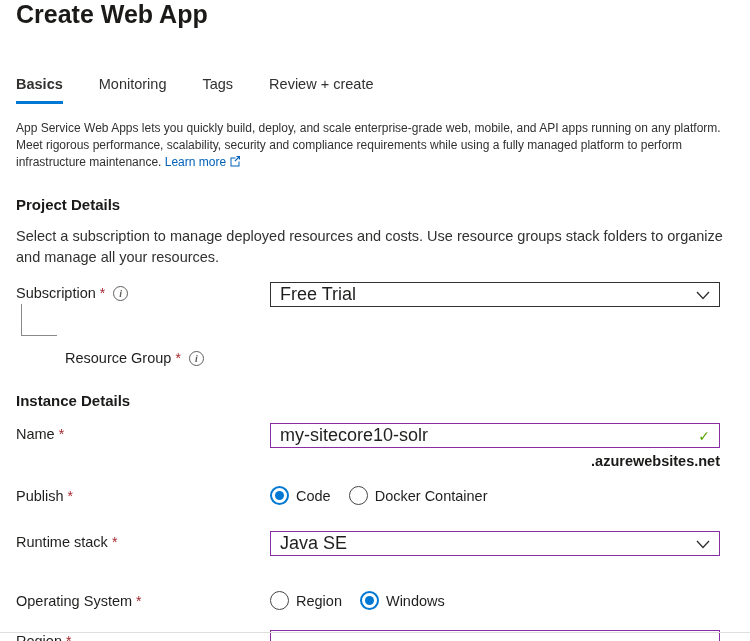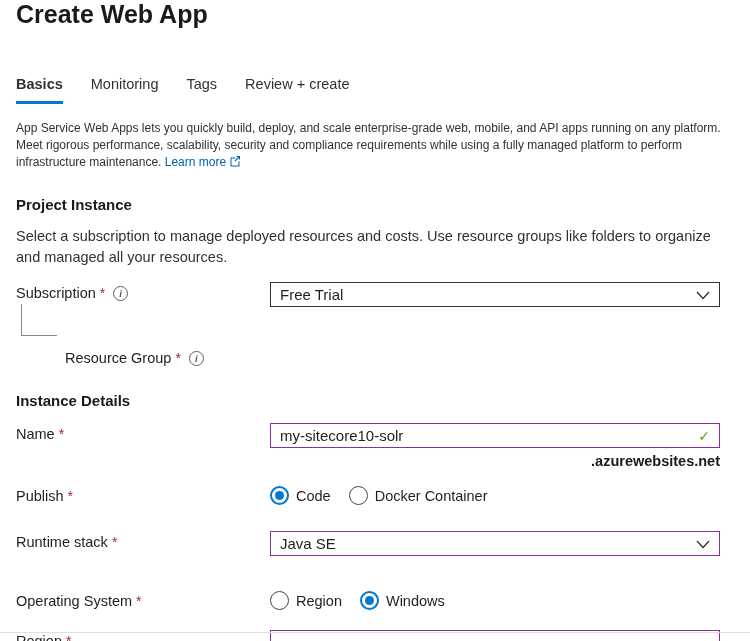--- a/index.html
+++ b/index.html
@@ -19,21 +19,21 @@
   .page-title {
     font-size: 25px;
     font-weight: 700;
     color: #1b1a19;
     letter-spacing: 0;
   }
 
   
   .tabs {
     display: flex;
-    gap: 28px;
+    gap: 36px;
     margin-top: 47px;
     align-items: flex-end;
   }
   .tab {
     font-size: 14.5px;
     color: #323130;
     padding-bottom: 9px;
     cursor: pointer;
     border-bottom: 3px solid transparent;
   }
@@ -102,21 +102,21 @@
     height: 25px;
     border: 1px solid #323130;
     background: #fff;
     display: flex;
     align-items: center;
     padding: 0 9px;
     width: 100%;
     position: relative;
     cursor: pointer;
   }
-  .field .value { flex: 1; font-size: 15px; color: #201f1e; white-space: nowrap; overflow: hidden; }
+  .field .value { flex: 1; font-size: 18px; color: #201f1e; white-space: nowrap; overflow: hidden; }
   .field.focus-blue { border: 2px solid #0078d4; }
   .field.edited { border: 1px solid #8a2da5; }
   .chevron { flex: 0 0 auto; margin-left: 8px; }
   .check-icon-wrap { flex: 0 0 auto; margin-left: 8px; color: #57a300; font-weight: 700; font-size: 14px; }
 
   .redaction {
     position: absolute;
     left: -4px;
     top: -4px;
     width: 138px;
@@ -193,23 +193,23 @@
   </div>
 
   <div class="intro">
     <span>App Service Web Apps lets you quickly build, deploy, and scale enterprise-grade web, mobile, and API apps running on any platform. Meet rigorous performance, scalability, security and compliance requirements while using a fully managed platform to perform infrastructure maintenance.</span>
     <a class="link"><span>Learn more</span><span class="ext-icon"><svg width="12" height="12" viewBox="0 0 12 12">
             <path d="M1.5 2.5 h5 v1 h-4 v7 h7 v-4 h1 v5 h-9 z" fill="#0061b8"></path>
             <path d="M7.5 1 H11 v3.5 h-1.1 V2.9 L6.3 6.5 5.5 5.7 9.1 2.1 H7.5 z" fill="#0061b8"></path>
           </svg></span></a>
   </div>
 
-  <div class="section-heading">Project Instance</div>
-
-  <div class="section-desc">Select a subscription to manage deployed resources and costs. Use resource groups like folders to organize and managed all your resources.</div>
+  <div class="section-heading">Project Details</div>
+
+  <div class="section-desc">Select a subscription to manage deployed resources and costs. Use resource groups stack folders to organize and manage all your resources.</div>
 
   <div class="form-row mt-14">
     <div class="label-cell">
       <span class="lbl">Subscription</span>
       <span class="req">*</span>
       <span class="info-circle">i</span>
     </div>
     <div class="control-cell">
       <div class="field">
         <span class="value">Free Trial</span>

